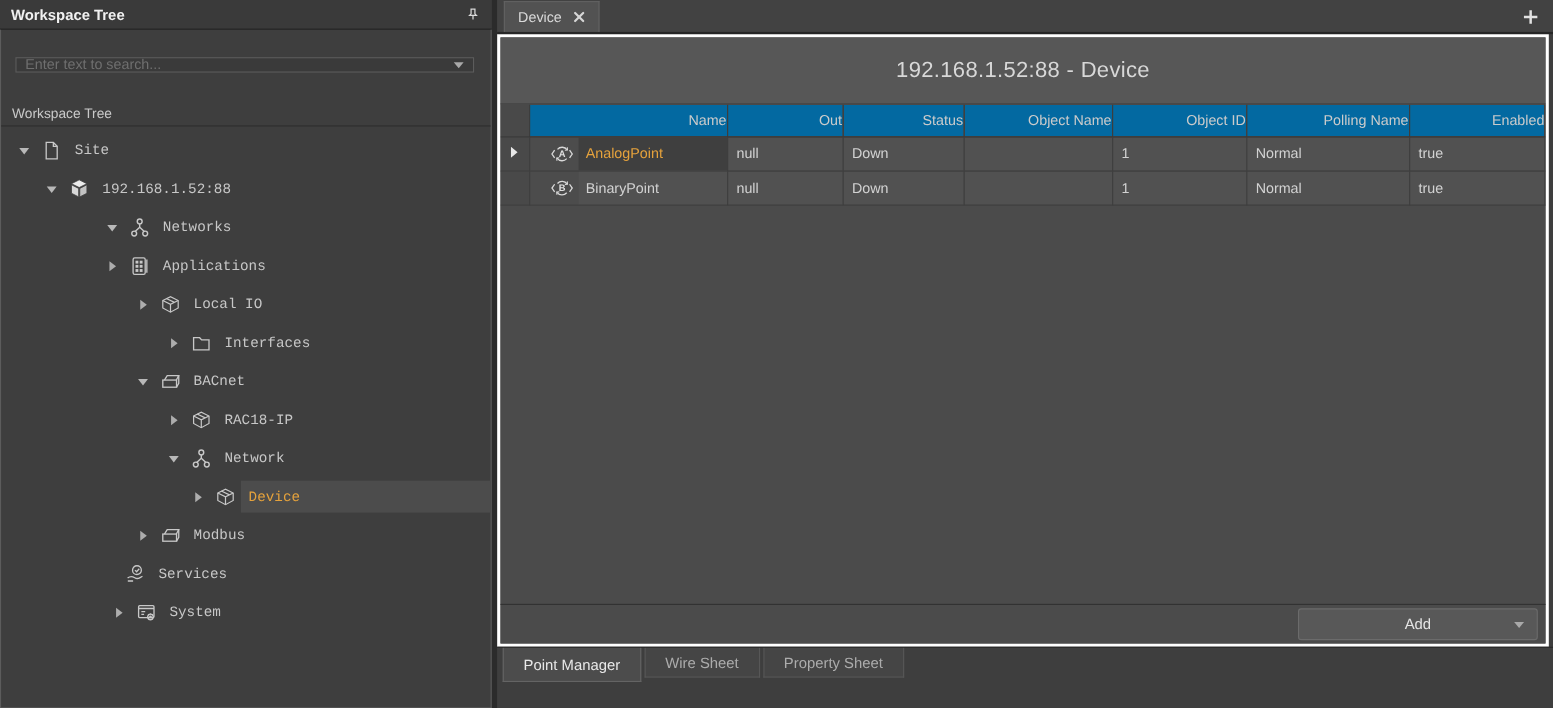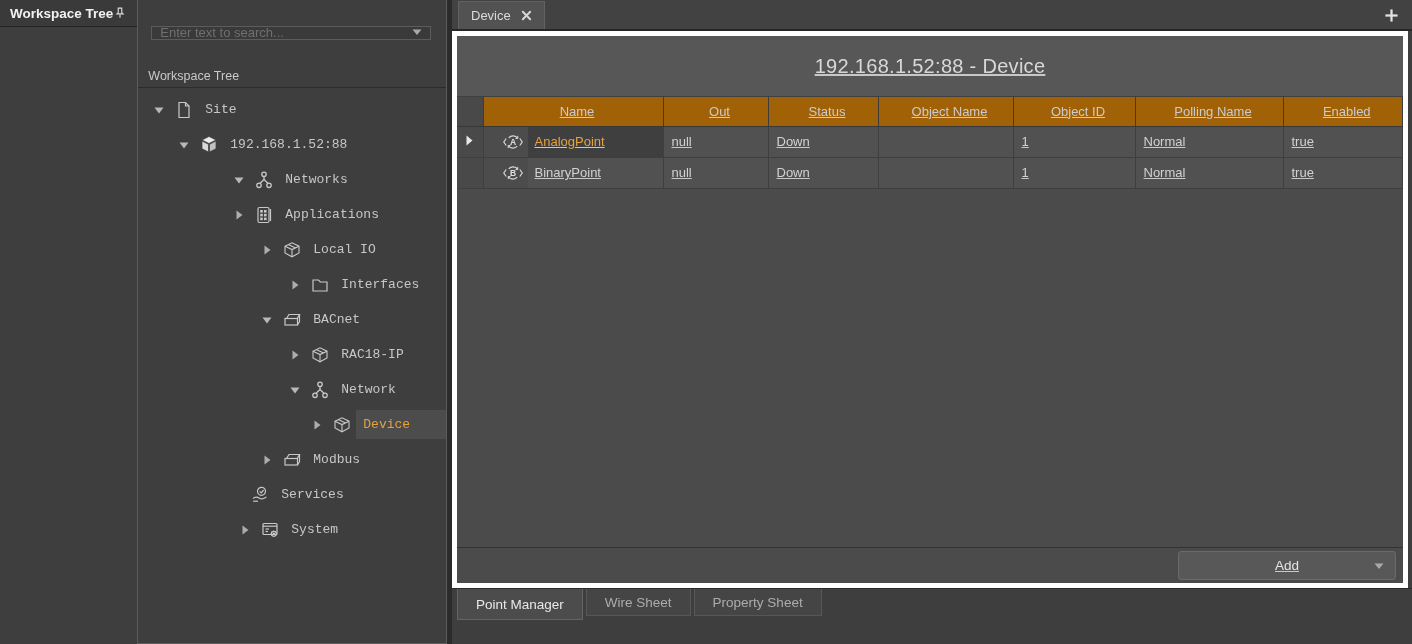--- a/index.html
+++ b/index.html
@@ -6,21 +6,21 @@
   html,body { margin:0; padding:0; }
   body {
     width:1412px; height:644px; overflow:hidden;
     background:#3E3E3E; color:#C8C8C8;
     font-family:"Liberation Sans", sans-serif;
     display:flex;
   }
   .icon { display:inline-flex; align-items:center; justify-content:center; line-height:0; }
 
   
-  .left-panel { width:452px; flex:none; border-right:5px solid #2B2B2B; display:flex; flex-direction:row; background:#3E3E3E; }
+  .left-panel { width:452px; flex:none; border-right:5px solid #2B2B2B; display:flex; flex-direction:column; background:#3E3E3E; }
   .left-header { height:27px; flex:none; display:flex; align-items:center; justify-content:space-between;
     padding:0 10px 0 10px; background:#3A3A3A; border-bottom:1px solid #232323; }
   .left-header-title { font-weight:bold; font-size:13.5px; color:#F1F1F1; }
   .left-body { flex:1; min-height:0; border:1px solid #5C5C5C; border-top:none; display:flex; flex-direction:column; }
   .search-wrap { padding:23px 15px 24px 13px; flex:none; }
   .search-box { position:relative; }
   .search-input { width:100%; height:14px; background:#3A3A3A; border:1px solid #5C5C5C; color:#BDBDBD;
     font-size:13px; padding:0 26px 0 8px; font-family:inherit; outline:none; }
   .search-input::placeholder { color:#6F6F6F; }
   .search-chevron { position:absolute; right:9px; top:50%; transform:translateY(-50%); }
@@ -37,28 +37,28 @@
 
   
   .right-panel { flex:1; min-width:0; display:flex; flex-direction:column; background:#3E3E3E; }
   .tabbar { height:31px; flex:none; background:#424242; border-bottom:2px solid #262626;
     display:flex; align-items:flex-end; padding-left:6px; position:relative; }
   .tab { height:28px; background:#525252; border:1px solid #626262; border-bottom:none;
     display:flex; align-items:center; gap:10px; padding:0 12px; font-size:13px; color:#DADADA; cursor:pointer; }
   .tab-close { cursor:pointer; }
   .tab-plus { position:absolute; right:13px; top:8px; cursor:pointer; }
 
-  .content { flex:1; min-height:0; margin-right:4px; border:5px solid #ffffff; background:#4B4B4B;
-    display:flex; flex-direction:column;text-decoration:underline; }
+  .content { flex:1; min-height:0; margin-right:4px; border:3px solid #ffffff; background:#4B4B4B;
+    display:flex; flex-direction:column; }
   .title-bar { height:61px; flex:none; background:#575757; border-bottom:1px solid #404040;
     display:flex; align-items:center; justify-content:center; font-size:20px; color:#D8D8D8; letter-spacing:0.3px; }
 
   .table-area { flex:1; min-height:0; background:#4B4B4B; overflow:hidden; }
   table { border-collapse:collapse; width:100%; table-layout:fixed; }
-  th { background:#a16207; font-weight:normal; text-align:center; font-size:13px; color:#CBCBCB;
+  th { background:#0369a1; font-weight:normal; text-align:right; font-size:13px; color:#CBCBCB;
     height:29px; padding:0 0 0 8px; border-right:1px solid #3C3C3C; border-bottom:1px solid #383838; overflow:hidden; white-space:nowrap; }
   th.gutter, td.gutter { background:#494949; padding:0; text-align:center; }
   td { height:31px; background:#515151; font-size:13px; color:#D2D2D2; padding:0 0 0 8px;
     border-right:1px solid #3F3F3F; border-bottom:1px solid #3F3F3F; overflow:hidden; white-space:nowrap; }
   td.name-cell { padding:0; background:#4C4C4C; }
   .name-inner { display:flex; align-items:stretch; height:100%; }
   .name-icon-strip { width:44px; flex:none; display:flex; align-items:center; justify-content:flex-end; padding-right:4px; }
   .name-text { flex:1; display:flex; align-items:center; padding-left:7px; background:#515151; }
   tr.selected .name-text { background:#3F3F3F; color:#E5A23C; }
 

